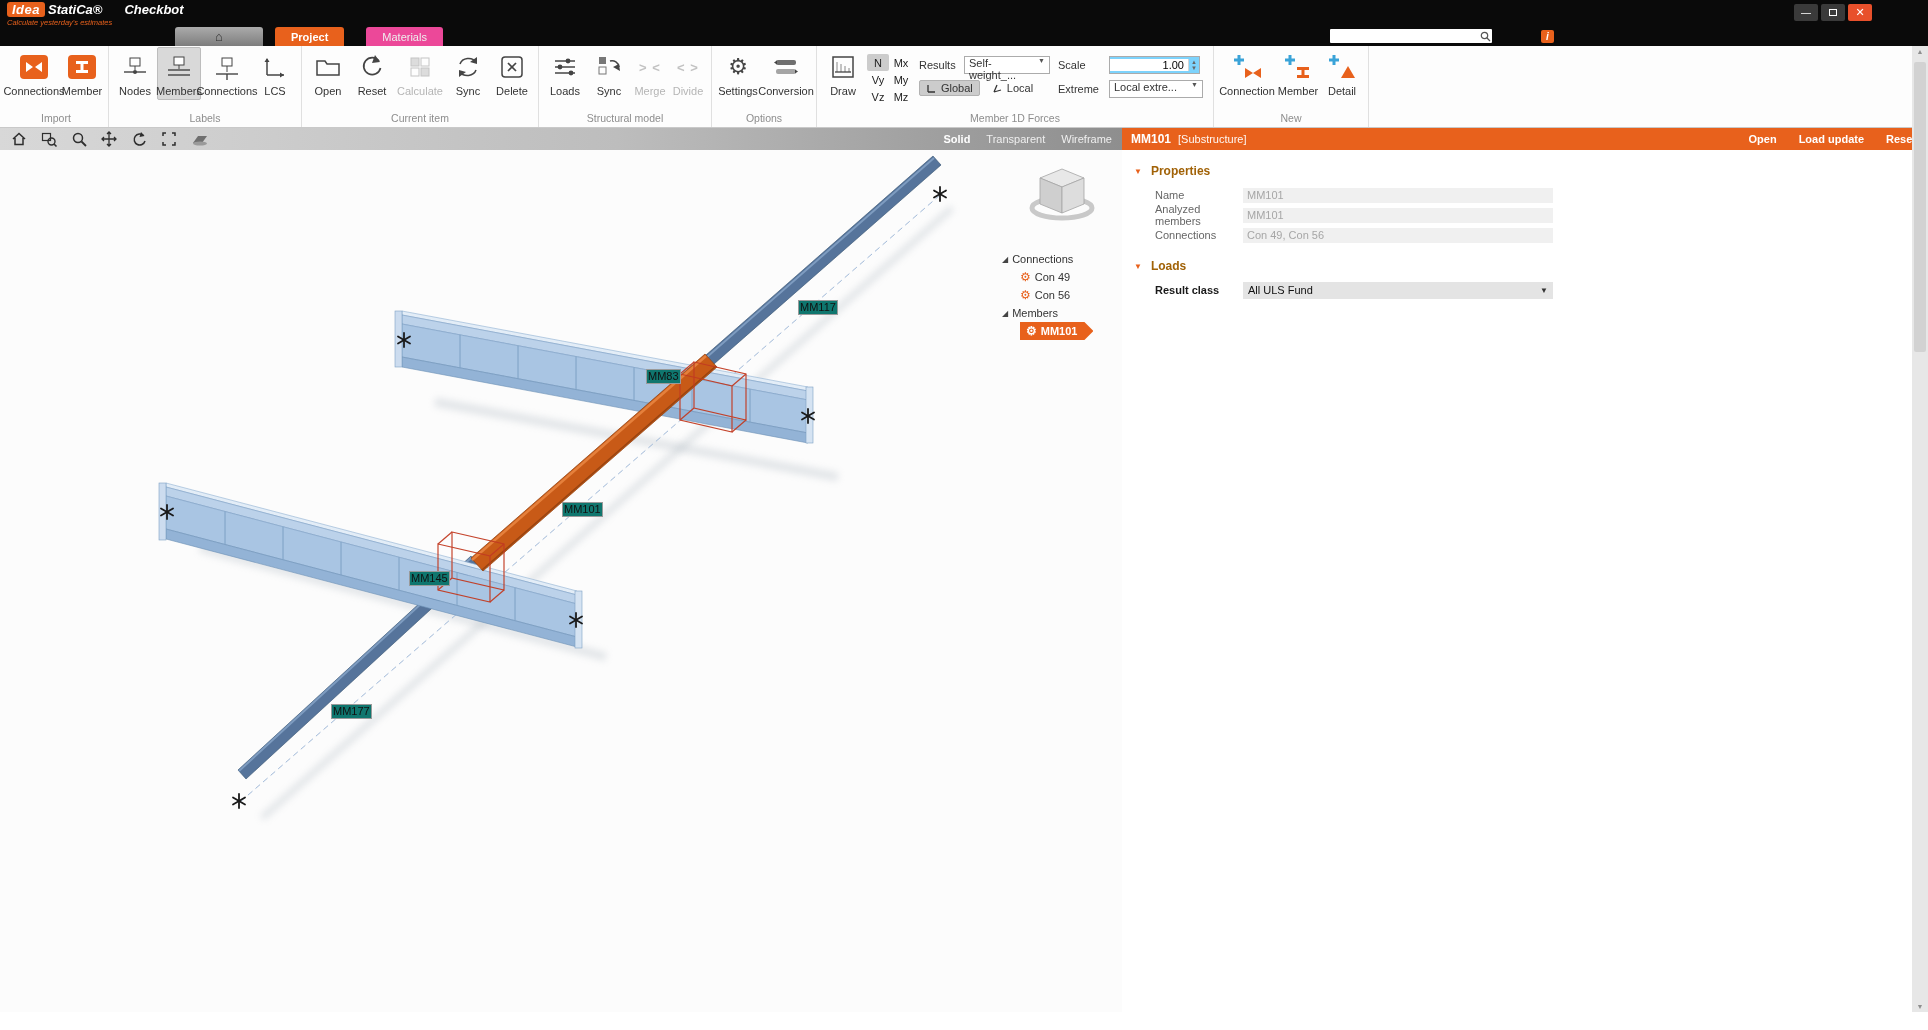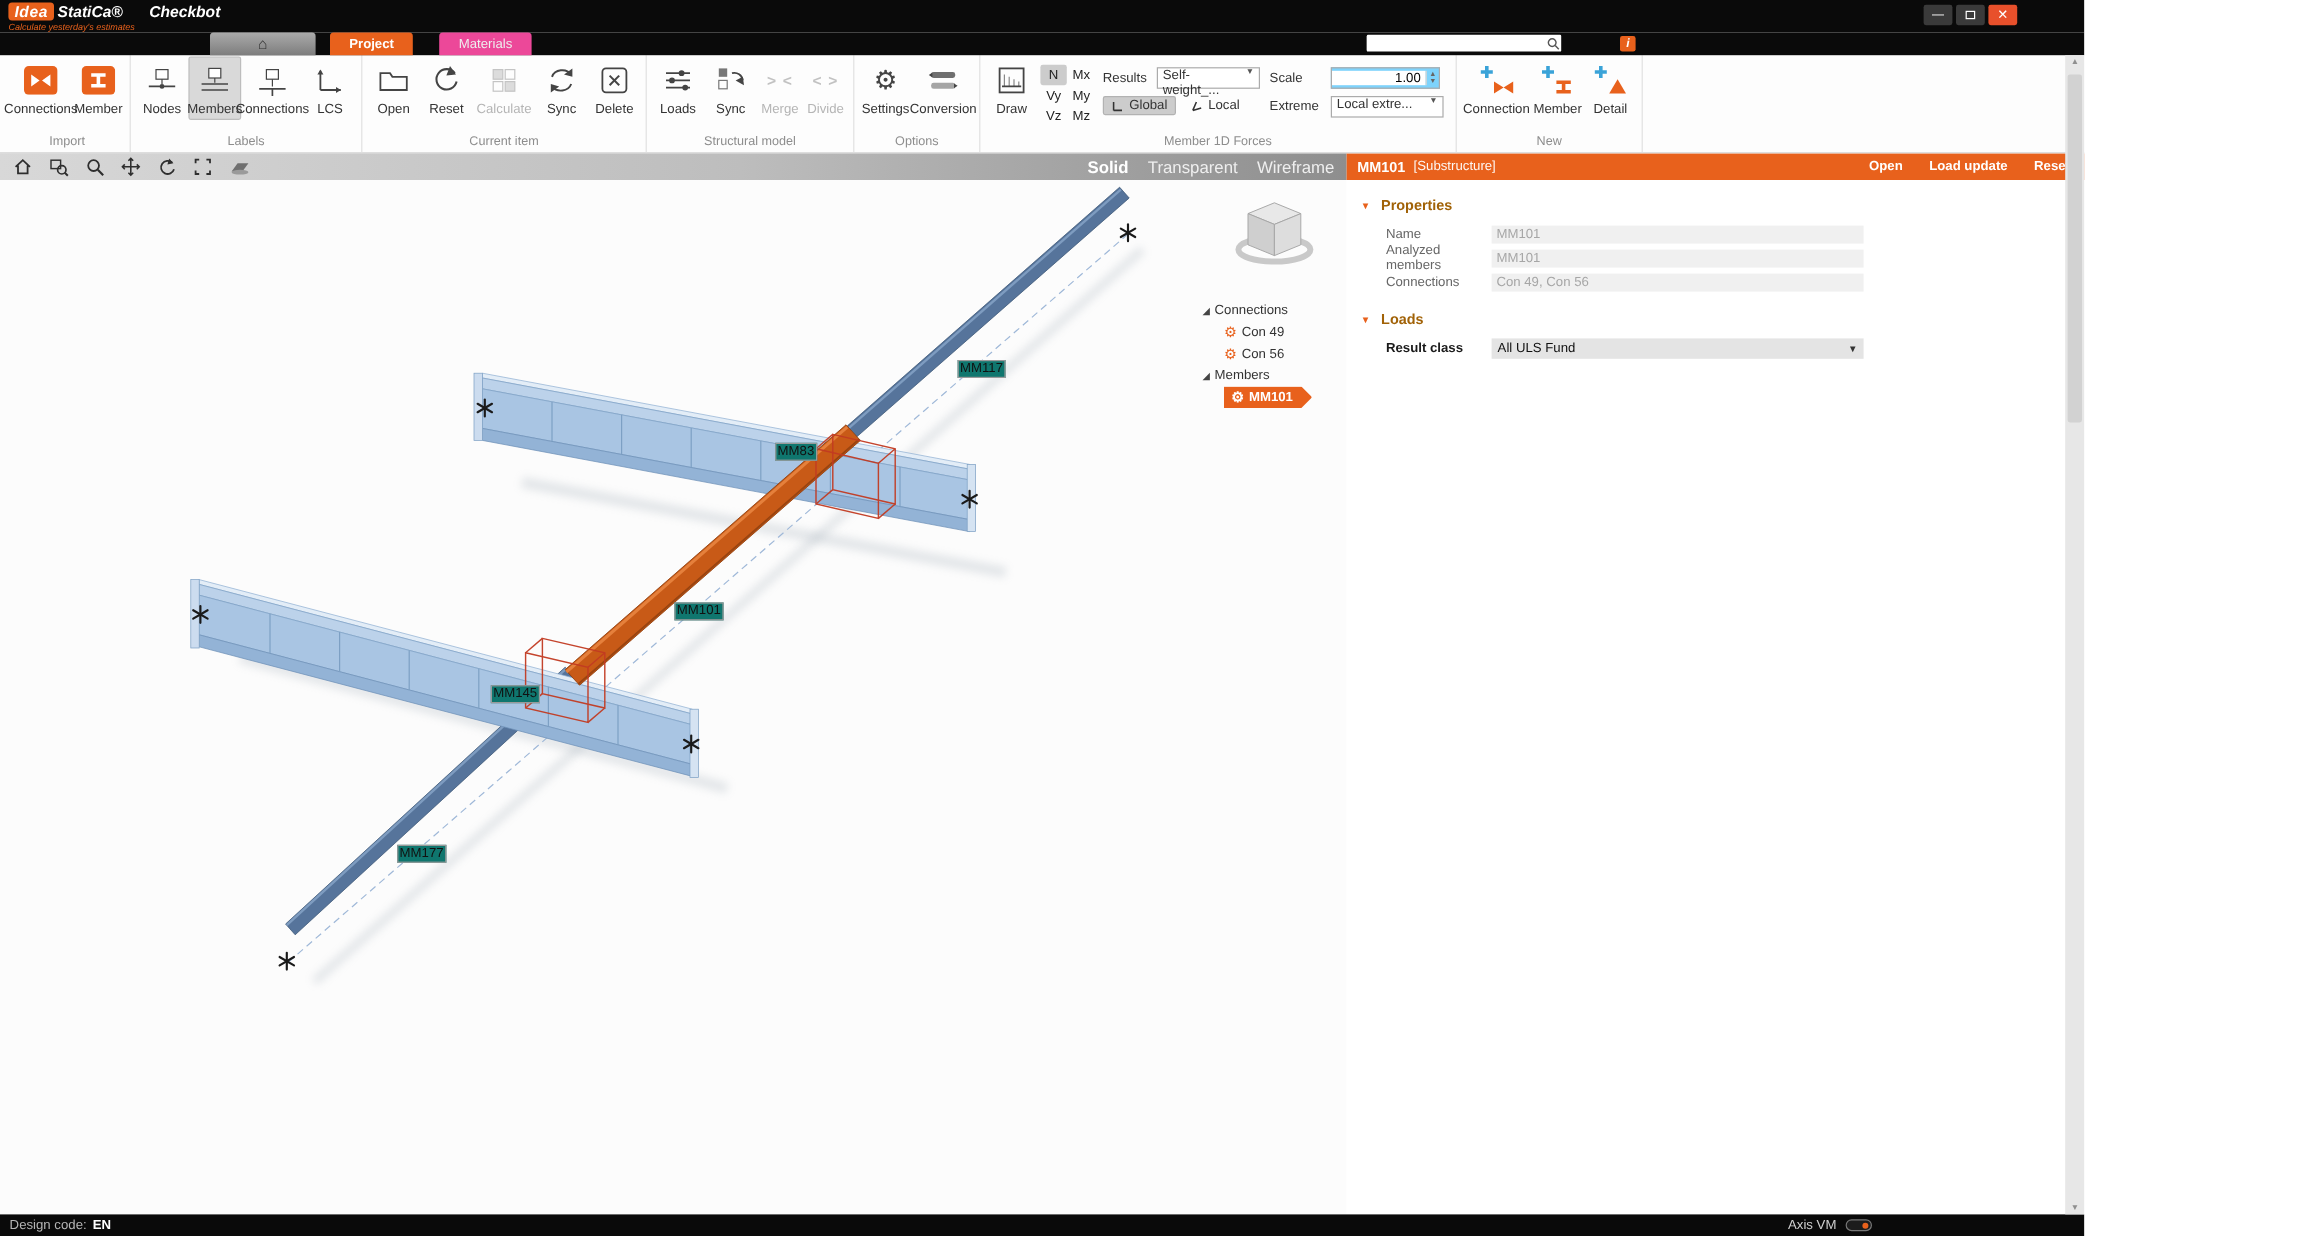--- a/index.html
+++ b/index.html
@@ -1,17 +1,17 @@
 <!DOCTYPE html>
 <html><head>
 <meta charset="utf-8">
 <style>
   *{margin:0;padding:0;box-sizing:border-box;font-family:"Liberation Sans",sans-serif;}
   html,body{width:1928px;height:1030px;background:#fff;overflow:hidden;}
-  .window{position:relative;width:1737px;height:1030px;background:#fff;overflow:hidden;}
+  .window{position:relative;width:1928px;height:1030px;background:#fff;overflow:hidden;}
 
   
   .titlebar{height:27px;background:#0a0a0a;position:relative;color:#fff;}
   .logo-wrap{position:absolute;left:7px;top:1px;}
   .logo-row{display:flex;align-items:center;height:16px;}
   .logo-idea{background:#e8611c;color:#fff;font-style:italic;font-weight:bold;font-size:13px;padding:0 5px;border-radius:3px;letter-spacing:.5px;}
   .logo-statica{color:#fff;font-style:italic;font-weight:bold;font-size:13px;margin-left:3px;}
   .app-name{color:#fff;font-style:italic;font-weight:bold;font-size:13px;margin-left:22px;}
   .tagline{color:#e8611c;font-size:7.5px;font-style:italic;margin-top:1px;}
   .window-title{position:absolute;left:0;right:0;top:6px;text-align:center;font-size:12px;color:#e8e8e8;pointer-events:none;}
@@ -54,21 +54,21 @@
   .minibtn.selected{background:#cccccc;border-color:#b2b2b2;}
   .numinput{display:flex;align-items:center;border:1px solid #ababab;background:#7dd3fc;height:18px;}
   .numinput input{width:78px;border:none;outline:none;font-size:11px;text-align:right;padding-right:4px;}
   .spin{display:flex;flex-direction:column;font-size:6px;color:#666;line-height:6px;padding:0 2px;border-left:1px solid #d5d5d5;}
 
   
   .content{display:flex;height:884px;}
   .vp-col{width:1122px;display:flex;flex-direction:column;}
   .vp-toolbar{height:22px;background:linear-gradient(90deg,#d8d8d8 0%,#bdbdbd 55%,#8e8e8e 100%);display:flex;align-items:center;padding:0 10px;gap:12px;position:relative;}
   .vp-ic{width:18px;height:18px;display:flex;align-items:center;justify-content:center;}
-  .vp-modes{position:absolute;right:10px;display:flex;gap:16px;font-size:14px;color:#efefef;}
+  .vp-modes{position:absolute;right:10px;display:flex;gap:16px;font-size:11px;color:#efefef;}
   .vp-modes .active{color:#fff;font-weight:bold;}
   .vp-canvas{position:relative;height:862px;background:#fcfcfc;overflow:hidden;}
   .beam-label{position:absolute;background:#0f766e;border:1px solid #9a9a9a;font-size:11px;color:#111;padding:0 1px;line-height:13px;}
 
   .tree{position:absolute;left:1002px;top:100px;font-size:11px;color:#333;}
   .tree-row{display:flex;align-items:center;height:18px;gap:4px;}
   .tree-parent .tw{font-size:8px;color:#444;}
   .tree-child{padding-left:18px;}
   .gear{color:#e8611c;font-size:12px;line-height:12px;}
   .tree-selected{background:#e8611c;color:#fff;font-weight:bold;padding:1px 16px 1px 6px;margin-left:18px;clip-path:polygon(0 0,calc(100% - 9px) 0,100% 50%,calc(100% - 9px) 100%,0 100%);}
@@ -689,24 +689,14 @@
       </div>
     </div>
   </div>
 
   <div class="right-scroll">
     <span class="rs-arrow">▲</span>
     <div class="rs-thumb"></div>
     <span class="rs-arrow">▼</span>
   </div>
 
-  <div class="statusbar">
-    <div class="sb-left">
-      <span>Design code:</span>
-      <b>EN</b>
-    </div>
-    <div class="sb-right">
-      <span>Axis VM</span>
-      <span class="toggle-pill"></span>
-    </div>
-  </div>
 
 </div>
 
 </body></html>

